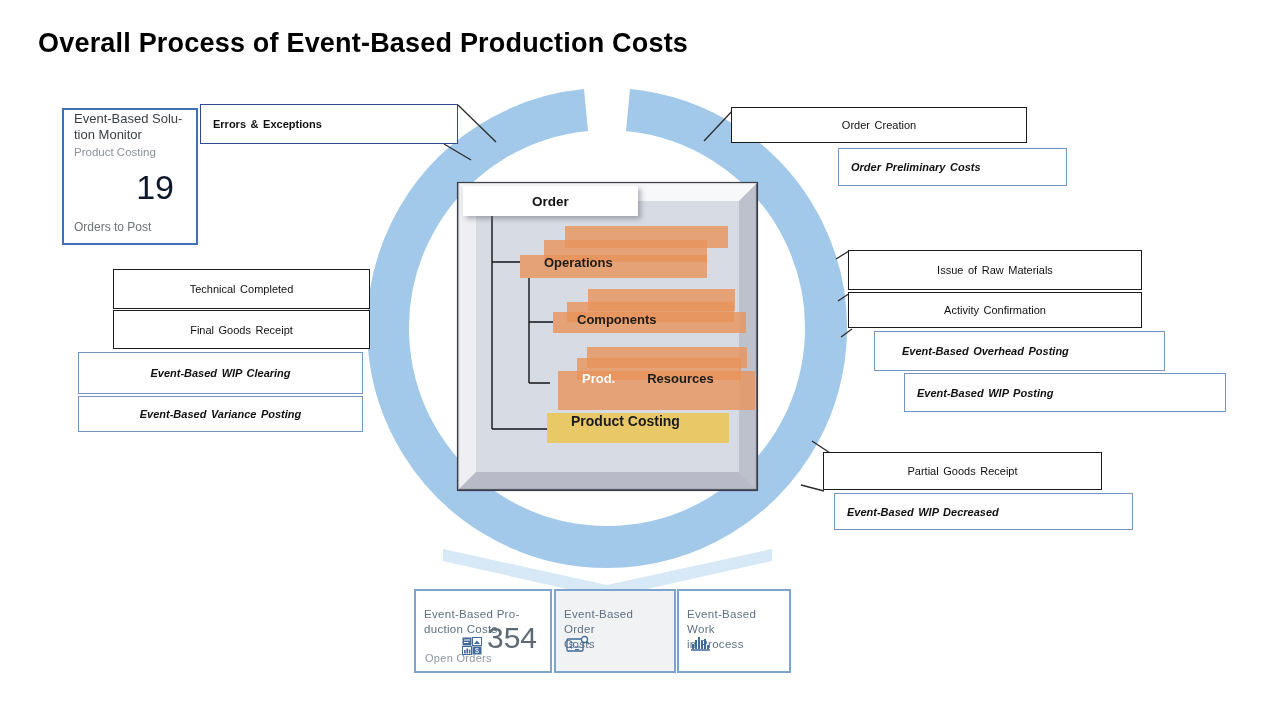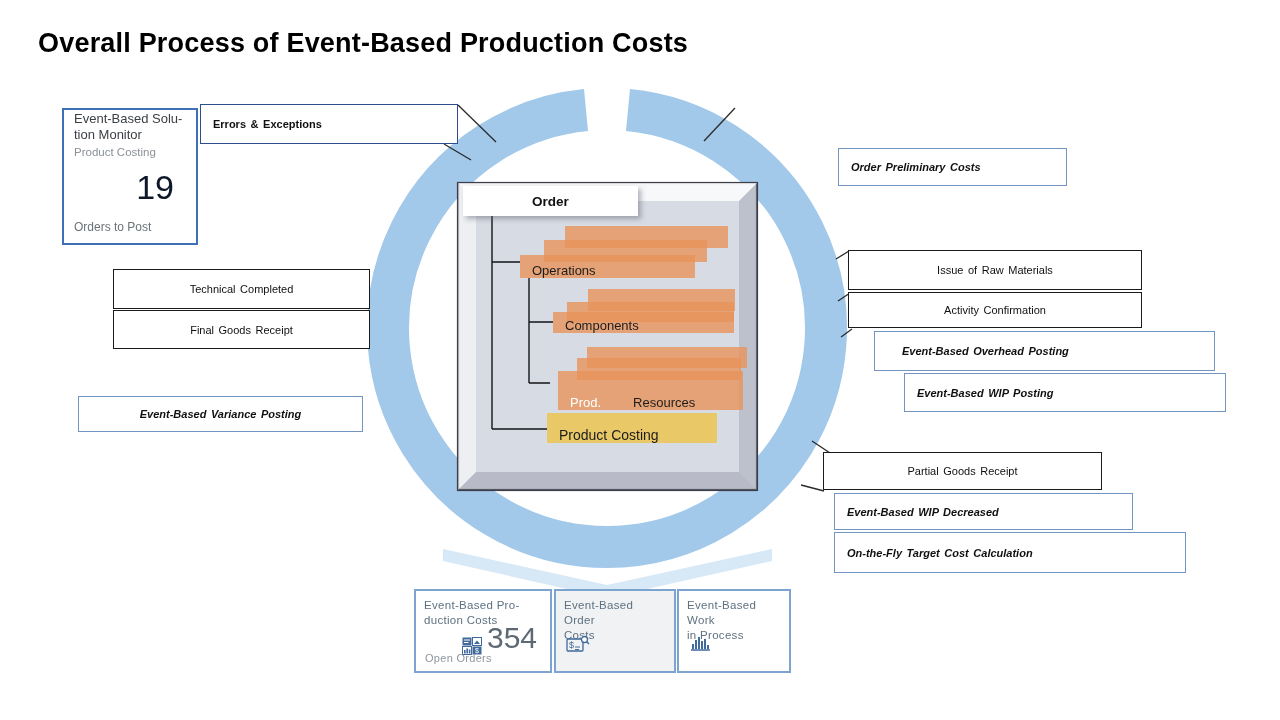--- a/index.html
+++ b/index.html
@@ -26,28 +26,28 @@
   .co.blue{border:1.5px solid #7295c2;font-style:italic;}
   .co.center{justify-content:center;text-align:center;}
   .co.bold{font-weight:bold;}
   .co.pad{padding-left:12px;}
 
   
   .order-box{left:463px;top:186px;width:175px;height:30px;background:#fff;
              box-shadow:3px 3px 5px rgba(90,95,110,.45);display:flex;align-items:center;
              justify-content:center;font-size:13.5px;font-weight:bold;color:#111;}
   .bar{position:absolute;background:rgba(233,148,90,.80);}
-  .bar.lbl{display:flex;align-items:flex-end;padding-left:12px;font-weight:normal;font-size:13px;color:#1c1c1c;}
+  .bar.lbl{display:flex;align-items:flex-start;padding-left:24px;font-weight:bold;font-size:13px;color:#1c1c1c;}
   .bar.gold{background:#e9c967;font-size:14px;}
   .prod-prefix{color:#fff;}
   .prod-rest{color:#1c1c1c;margin-left:5px;}
 
   
   .tile{position:absolute;top:589px;height:84px;border:2px solid #7da4cf;background:#fff;
-        box-sizing:border-box;padding:7px 8px;}
+        box-sizing:border-box;padding:16px 8px;}
   .tile.grey{background:#f1f2f3;}
   .t-title{font-size:11.5px;line-height:1.3;color:#5f7181;letter-spacing:.3px;}
   .kpi-row{position:absolute;left:46px;top:30px;display:flex;align-items:flex-end;gap:5px;}
   .kpi-value{font-size:30px;color:#5d6a75;}
   .t-footer{position:absolute;left:9px;bottom:7px;font-size:11px;color:#8e979e;letter-spacing:.3px;}
   .t-icon{position:absolute;left:10px;top:44px;}
 </style>
 </head>
 <body>
 
@@ -90,47 +90,50 @@
 
   <div class="co navy bold pad" style="left:200px;top:104px;width:258px;height:40px;">
     <span>Errors &amp; Exceptions</span>
     </div>
   <div class="co dark center" style="left:113px;top:269px;width:257px;height:40px;">
     <span>Technical Completed</span>
     </div>
   <div class="co dark center" style="left:113px;top:310px;width:257px;height:39px;">
     <span>Final Goods Receipt</span>
     </div>
+  <div class="co blue bold center" style="left:78px;top:352px;width:285px;height:42px;">
+    <span>Event-Based WIP Clearing</span>
+    </div>
   <div class="co blue bold center" style="left:78px;top:396px;width:285px;height:36px;">
     <span>Event-Based Variance Posting</span>
     </div>
 
+  <div class="co dark center" style="left:731px;top:107px;width:296px;height:36px;">
+    <span>Order Creation</span>
+    </div>
   <div class="co blue bold pad" style="left:838px;top:148px;width:229px;height:38px;">
     <span>Order Preliminary Costs</span>
     </div>
   <div class="co dark center" style="left:848px;top:250px;width:294px;height:40px;">
     <span>Issue of Raw Materials</span>
     </div>
   <div class="co dark center" style="left:848px;top:292px;width:294px;height:36px;">
     <span>Activity Confirmation</span>
     </div>
-  <div class="co blue bold pad" style="left:874px;top:331px;width:341px;height:40px;padding-left:27px;">
+  <div class="co blue bold pad" style="left:874px;top:331px;width:291px;height:40px;padding-left:27px;">
     <span>Event-Based Overhead Posting</span>
     </div>
   <div class="co blue bold pad" style="left:904px;top:373px;width:322px;height:39px;">
     <span>Event-Based WIP Posting</span>
     </div>
   <div class="co dark center" style="left:823px;top:452px;width:279px;height:38px;">
     <span>Partial Goods Receipt</span>
     </div>
   <div class="co blue bold pad" style="left:834px;top:493px;width:299px;height:37px;">
     <span>Event-Based WIP Decreased</span>
-    </div>
-  <div class="co blue bold pad" style="left:834px;top:532px;width:352px;height:41px;">
-    <span>On-the-Fly Target Cost Calculation</span>
     </div>
 
   <div class="abs order-box">
     <span>Order</span>
     </div>
 
   <div class="abs bar" style="left:565px;top:226px;width:163px;height:22px;"></div>
   <div class="abs bar" style="left:544px;top:240px;width:163px;height:22px;"></div>
   <div class="abs bar lbl" style="left:520px;top:255px;width:163px;height:23px;">
     <span>Operations</span>

